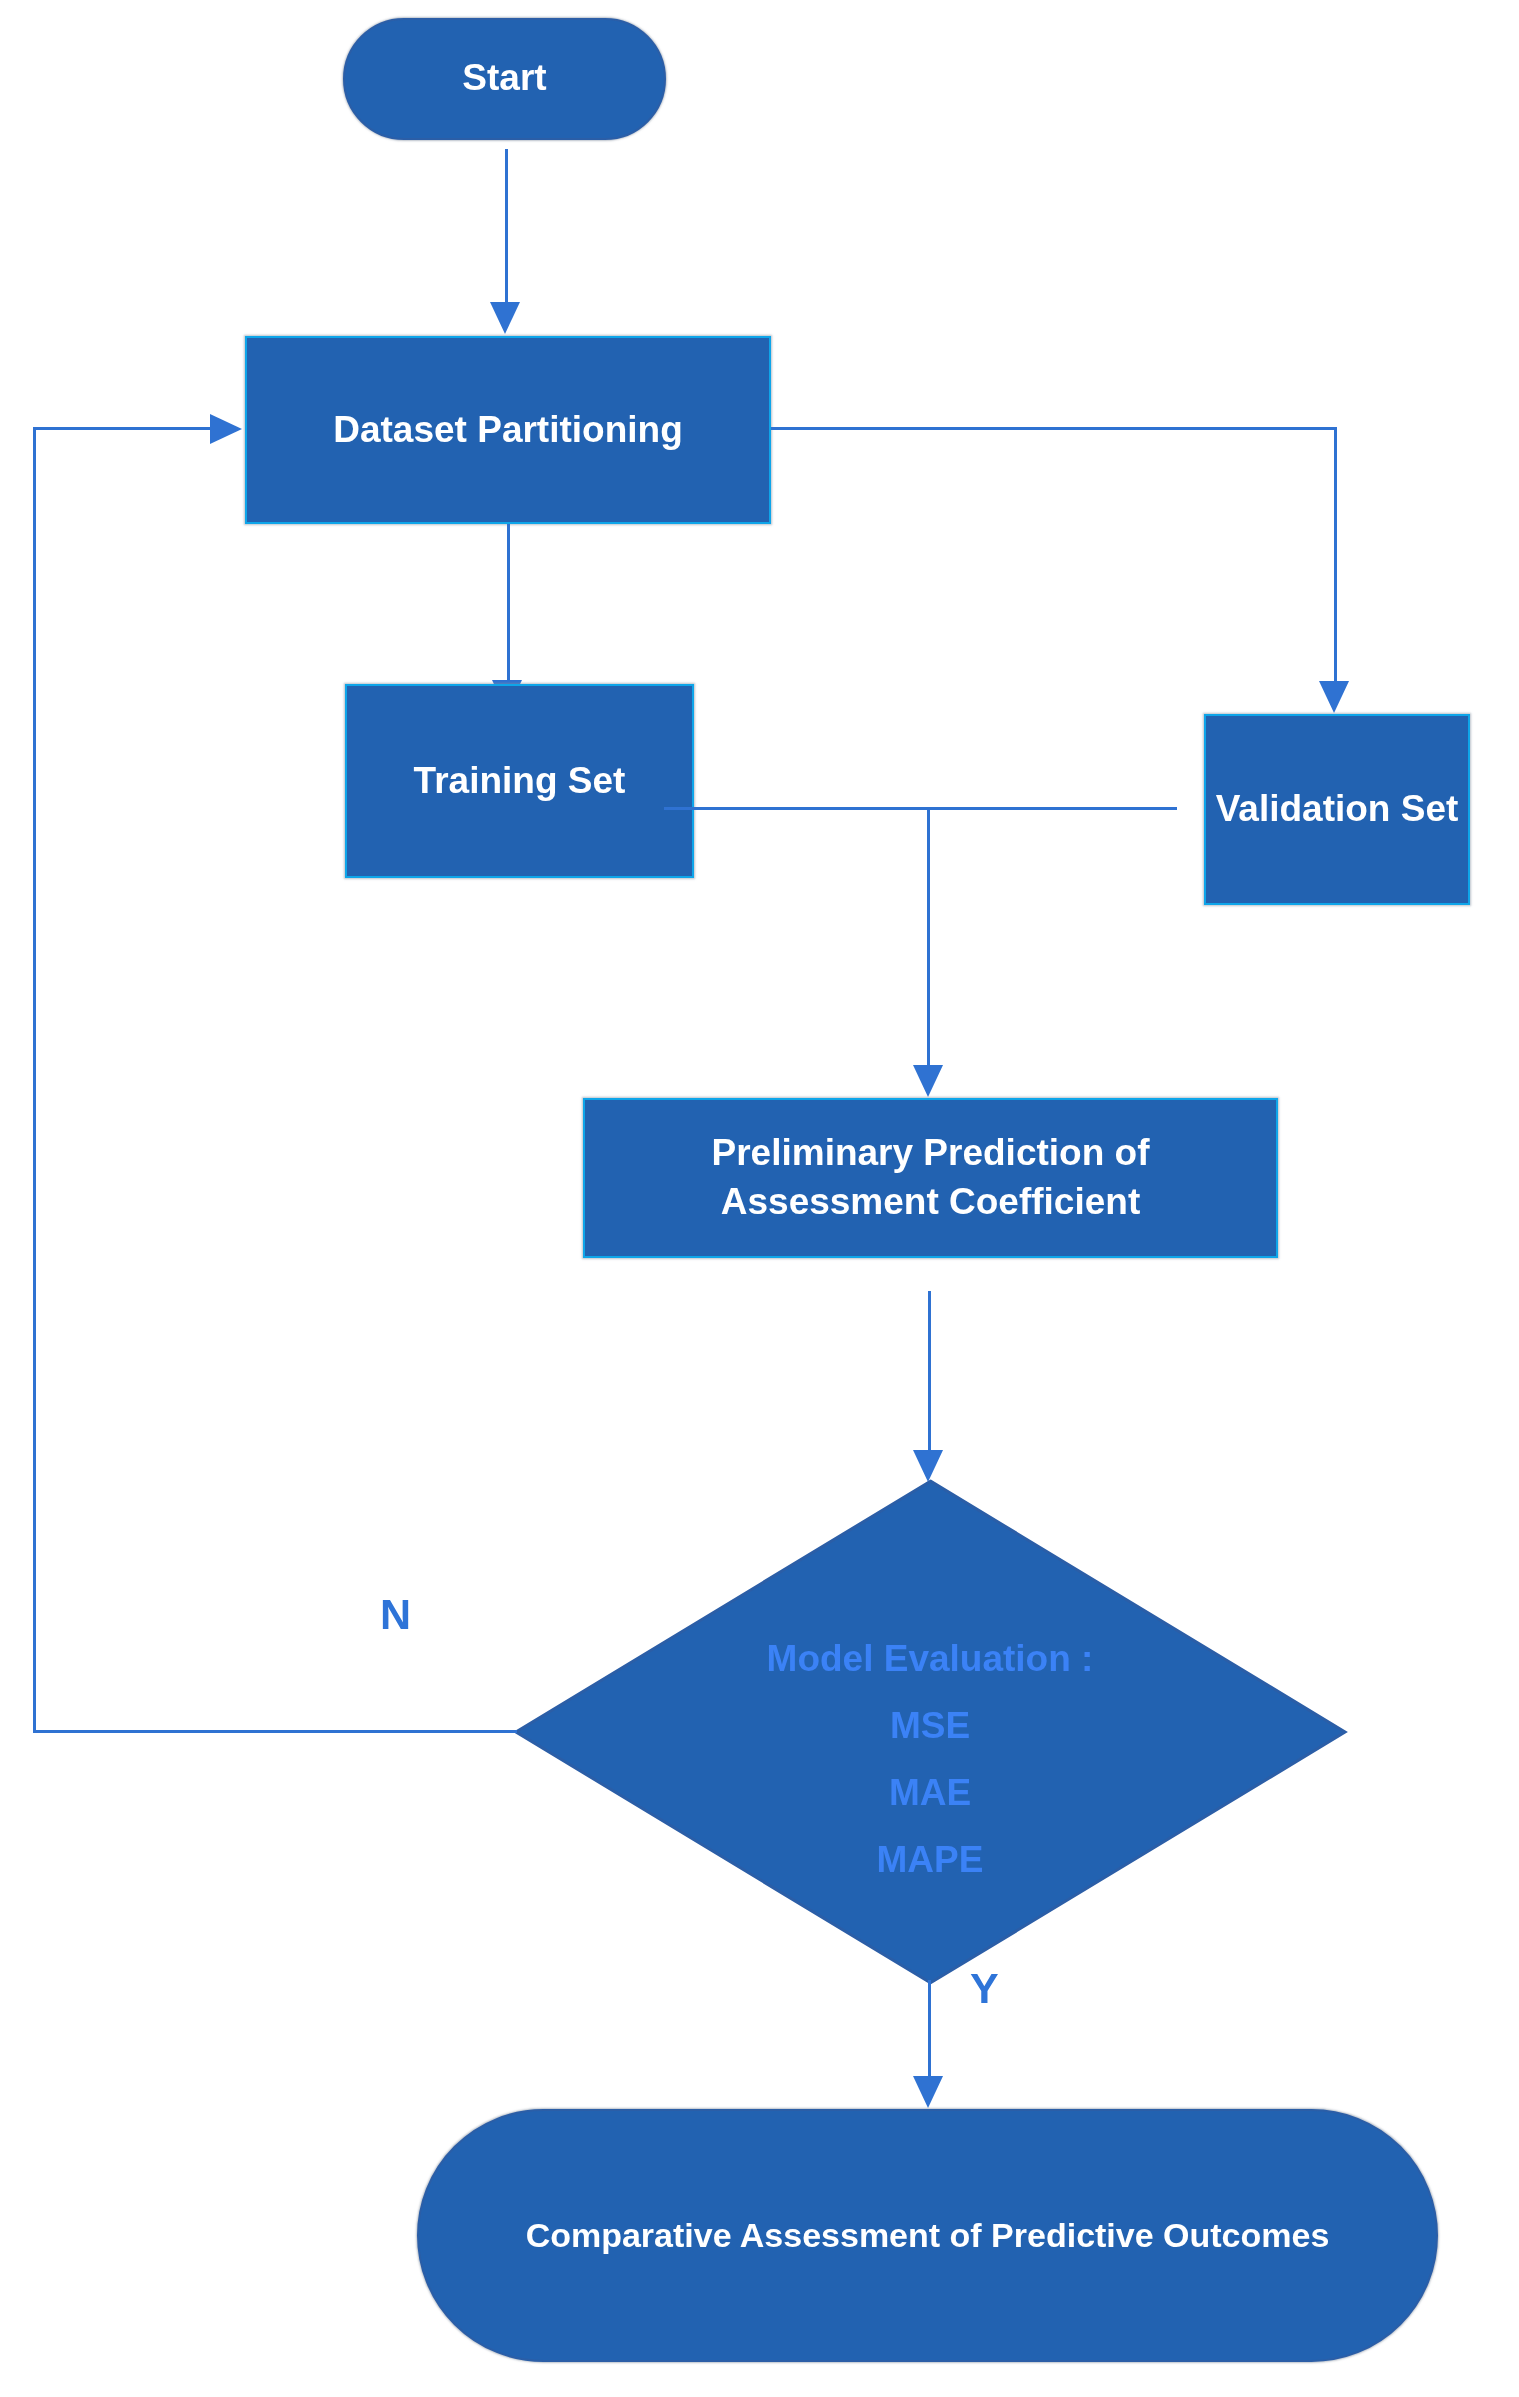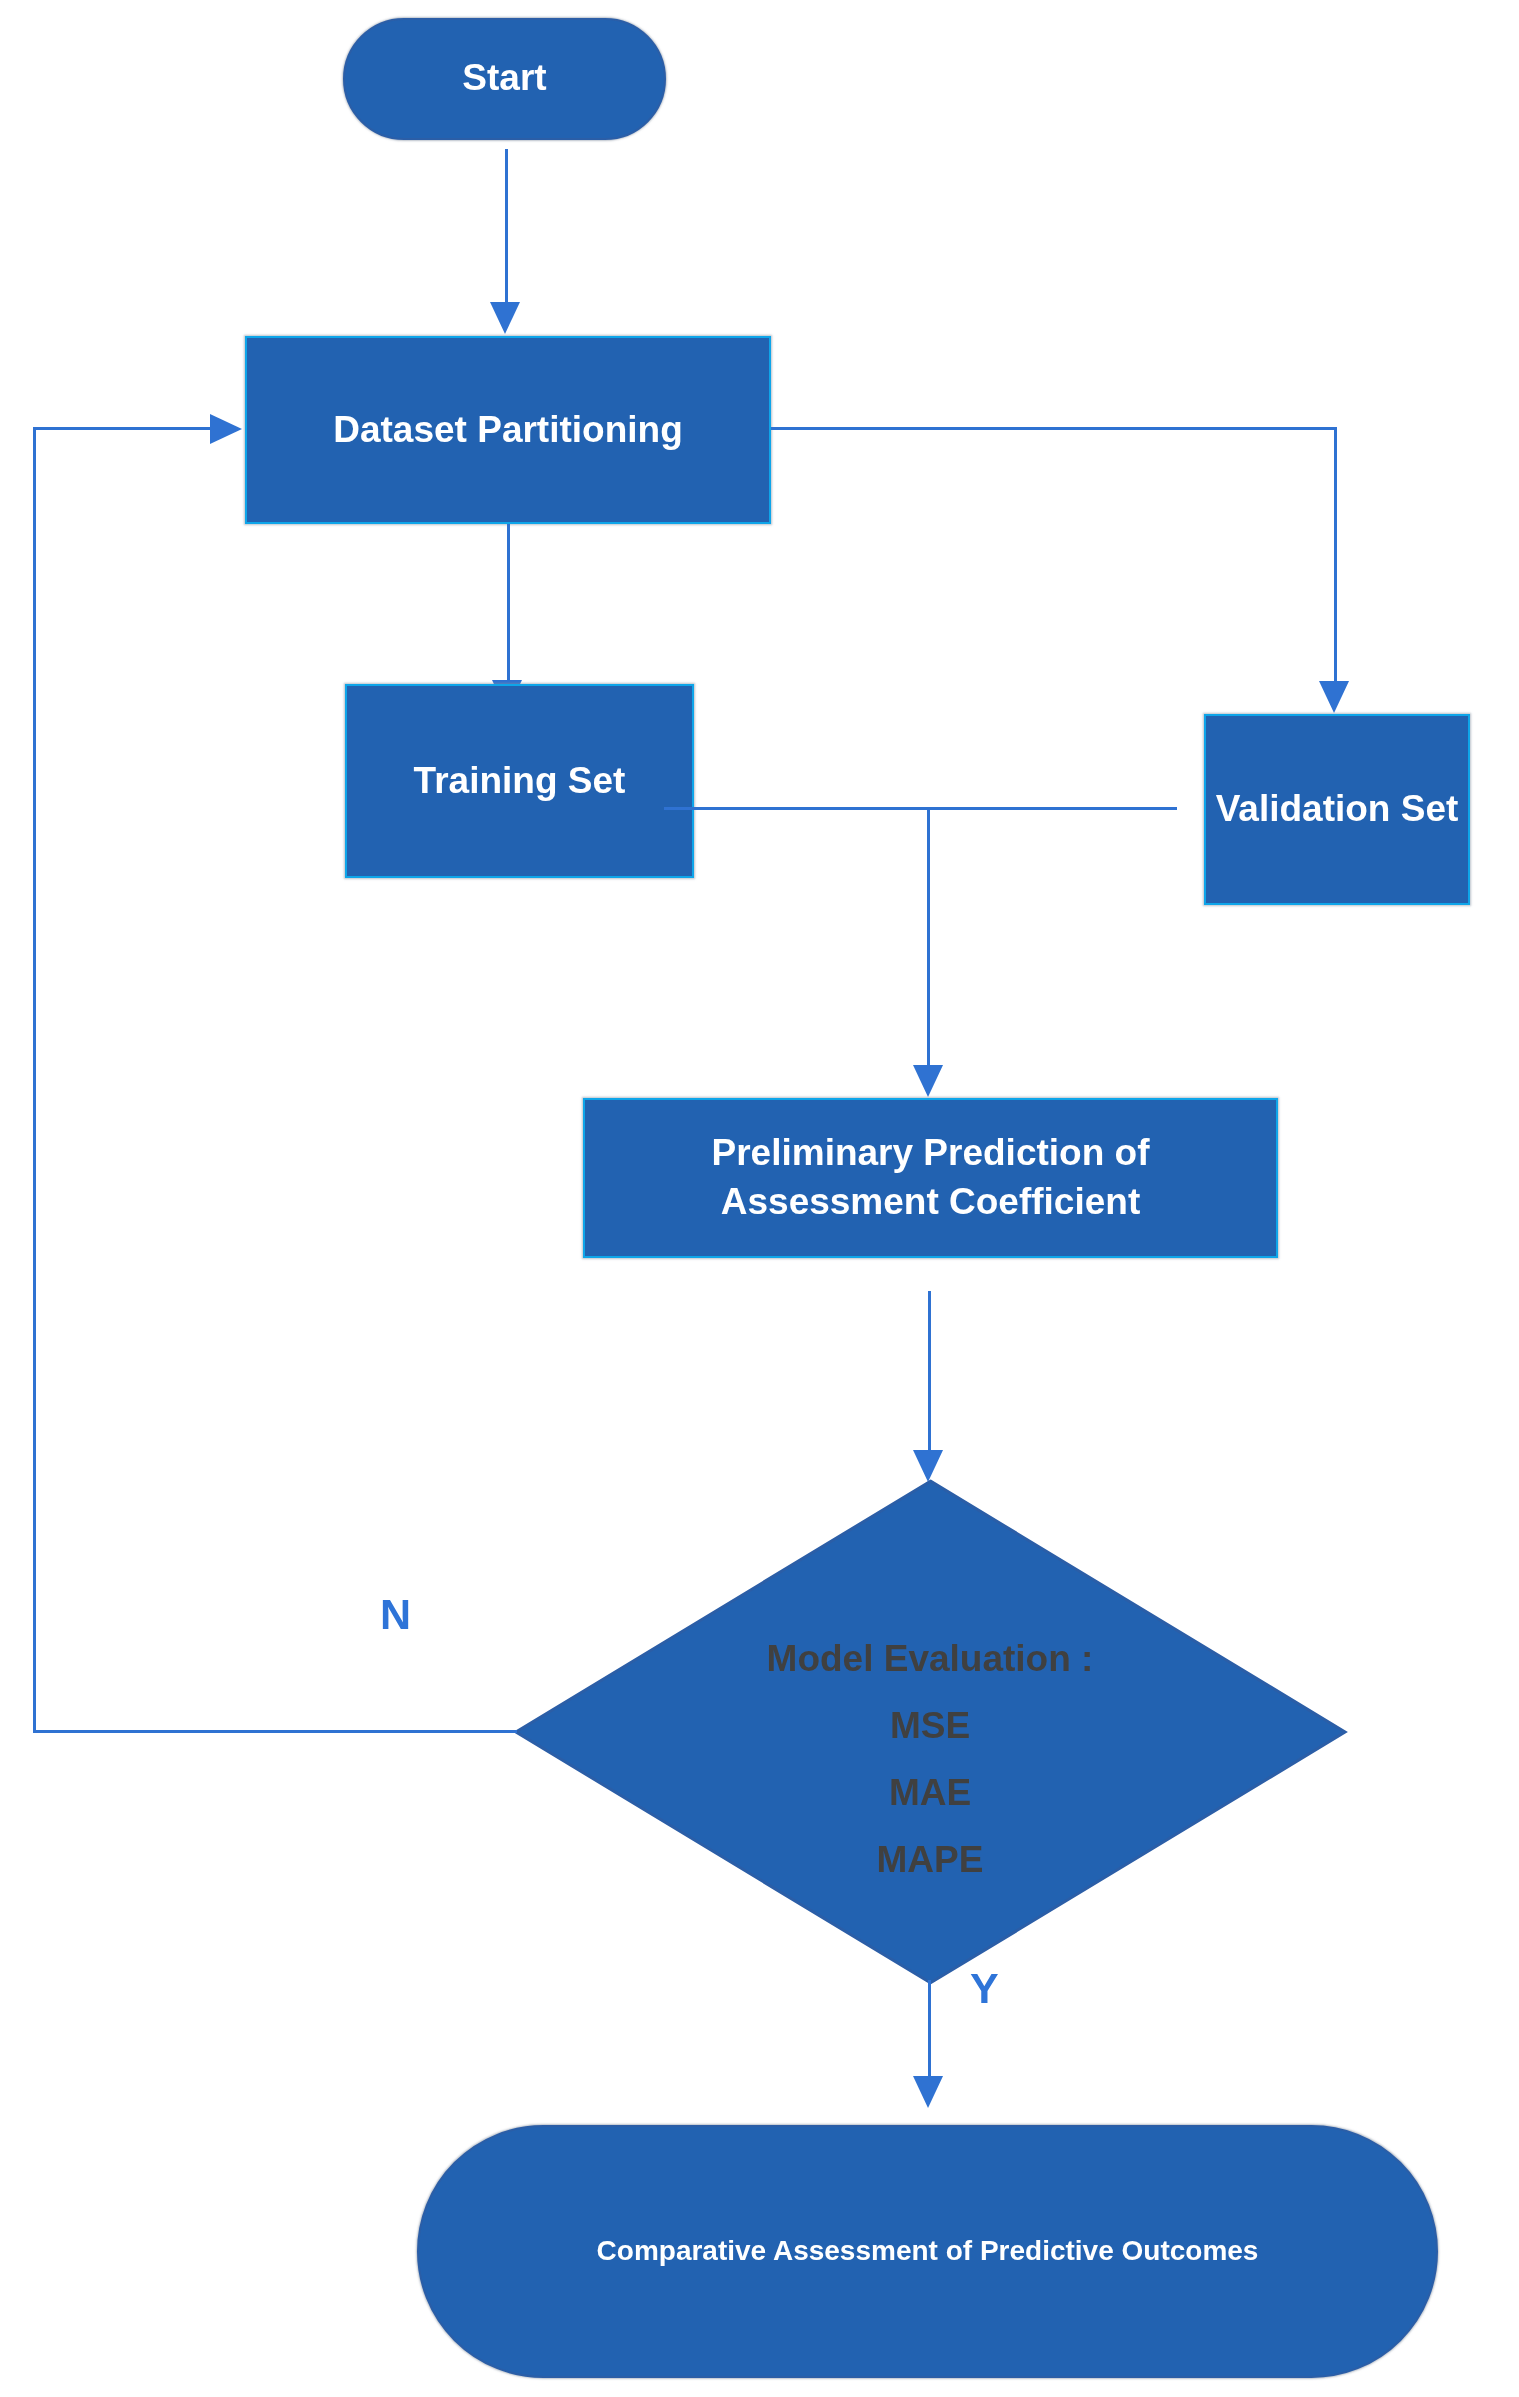--- a/index.html
+++ b/index.html
@@ -42,21 +42,21 @@
     position:absolute;
     color:#2e74d8;
     font-weight:700;
     font-size:43px;
   }
   .diamond-svg{position:absolute;left:513px;top:1478px;}
   .diamond-text{
     position:absolute;left:636px;top:1480px;width:588px;height:504px;
     display:flex;flex-direction:column;align-items:center;justify-content:center;
     transform:translateY(27.4px);
-    color:#404040;font-weight:700;font-size:37px;line-height:67px;
+    color:#3b82f6;font-weight:700;font-size:37px;line-height:67px;
     text-align:center;
   }
   .two-line span{display:block;}
 </style>
 </head>
 <body>
 
 <div id="canvas">
 
   <div class="node capsule" style="left:343px;top:17.6px;width:323px;height:122px;">
@@ -112,18 +112,18 @@
   <div class="hline" style="left:35px;top:1730px;width:482px;"></div>
   <div class="vline" style="left:33px;top:427px;height:1306px;"></div>
   <div class="hline" style="left:33px;top:427px;width:178px;"></div>
   <div class="arrow arrow-right" style="left:210px;top:414px;"></div>
   <div class="edge-label" style="left:380px;top:1590px;">N</div>
 
   <div class="vline" style="left:928px;top:1980px;height:98px;"></div>
   <div class="arrow arrow-down" style="left:913px;top:2076px;"></div>
   <div class="edge-label" style="left:970px;top:1964px;">Y</div>
 
-  <div class="node capsule" style="left:417px;top:2109px;width:1021px;height:253px;font-size:28px;margin-top:16px;">
+  <div class="node capsule" style="left:417px;top:2109px;width:1021px;height:253px;font-size:34px;">
     <span>Comparative Assessment of Predictive Outcomes</span>
   </div>
 
 </div>
 
 
 </body></html>

